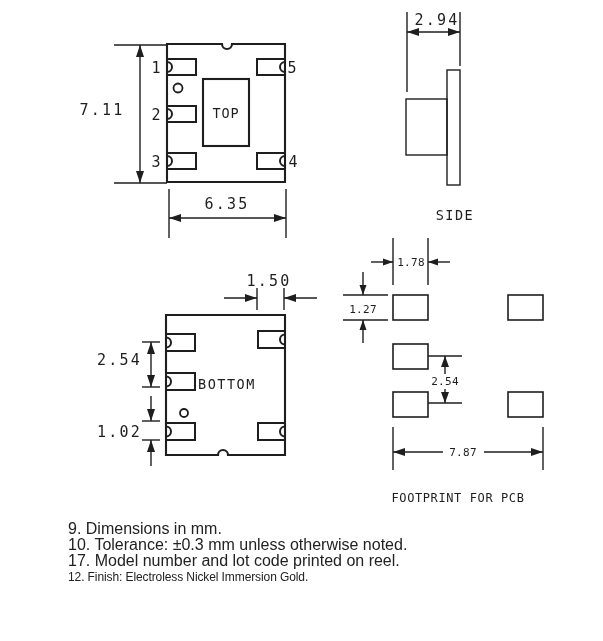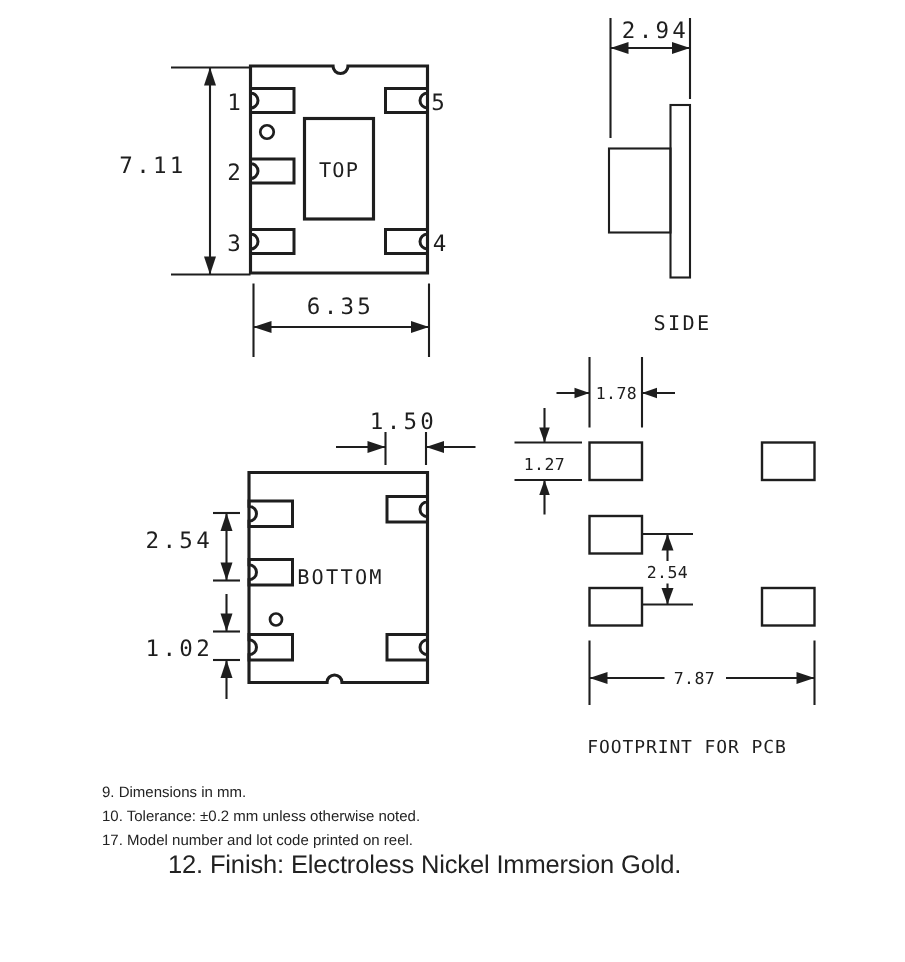--- a/index.html
+++ b/index.html
@@ -13,22 +13,22 @@
   .fp{stroke-width:1.6;}
   polygon.ah{fill:#1e1e1e;stroke:none;}
   text{fill:#1e1e1e;stroke:none;}
   .dim-big{font-family:"DejaVu Sans Mono",monospace;font-size:15px;letter-spacing:2.2px;}
   .dim-sm{font-family:"DejaVu Sans Mono",monospace;font-size:11px;letter-spacing:0.3px;}
   .view-label{font-family:"DejaVu Sans Mono",monospace;font-size:13.5px;letter-spacing:1.5px;}
   .fp-label{font-family:"DejaVu Sans Mono",monospace;font-size:12px;letter-spacing:0.6px;}
   .pin-num{font-family:"DejaVu Sans Mono",monospace;font-size:15px;}
   .die-label{font-family:"DejaVu Sans Mono",monospace;font-size:13.5px;letter-spacing:0.8px;}
   .notes{position:absolute;left:68px;top:521px;color:#222;}
-  .note-line{font-family:"Liberation Sans",sans-serif;font-size:10px;line-height:15.9px;white-space:nowrap;}
-  .note-line.alt{font-size:17px;line-height:16px;letter-spacing:-0.1px;margin-left:44px;}
+  .note-line{font-family:"Liberation Sans",sans-serif;font-size:16px;line-height:15.9px;white-space:nowrap;}
+  .note-line.alt{font-size:12px;line-height:16px;letter-spacing:-0.1px;}
 </style>
 </head>
 <body>
 
 <div class="canvas">
 <svg width="603" height="641" viewBox="0 0 603 641">
 
   <g>
     <path class="outline" d="M167,44 H222 A5,5 0 0 0 232,44 H285 V182 H167 Z"></path>
     <rect class="outline" x="203" y="79" width="46" height="67" stroke-width="1.9"></rect>
@@ -168,17 +168,17 @@
       <polygon class="ah" points="393,452 405,448 405,456"></polygon>
       <polygon class="ah" points="543,452 531,448 531,456"></polygon>
       <text class="dim-sm" x="463" y="456" text-anchor="middle">7.87</text>
     </g>
     <text class="fp-label" x="458" y="502" text-anchor="middle">FOOTPRINT FOR PCB</text>
   </g>
 </svg>
 
   <div class="notes">
     <div class="note-line">9. Dimensions in mm.</div>
-    <div class="note-line">10. Tolerance: ±0.2 mm unless otherwise noted.</div>
+    <div class="note-line">10. Tolerance: ±0.3 mm unless otherwise noted.</div>
     <div class="note-line">17. Model number and lot code printed on reel.</div>
     <div class="note-line alt">12. Finish: Electroless Nickel Immersion Gold.</div>
   </div>
 </div>
 
 </body></html>

